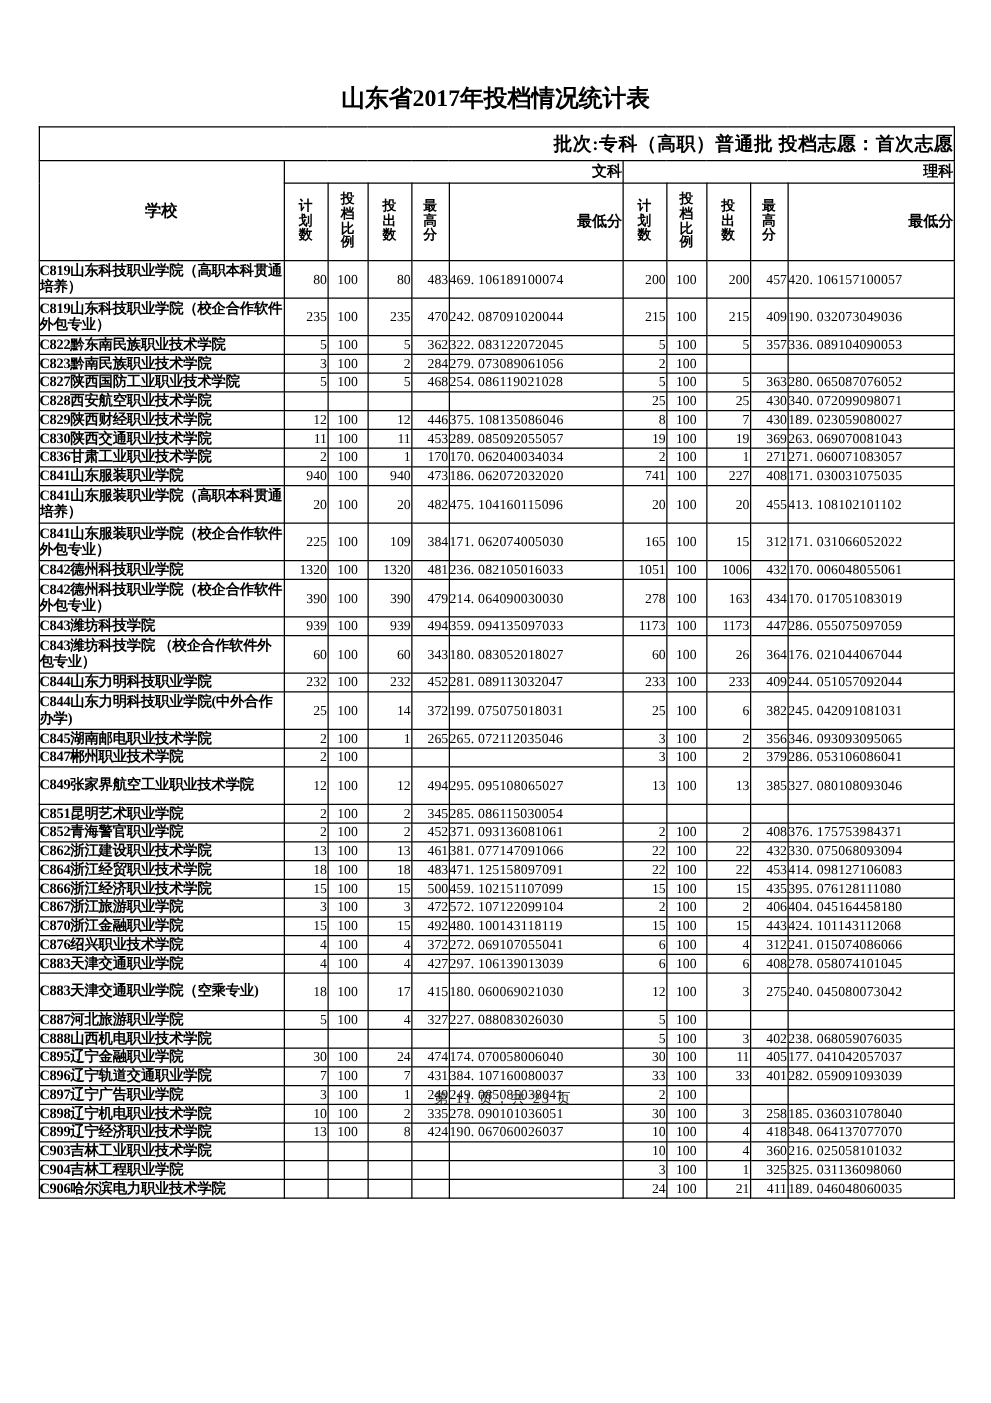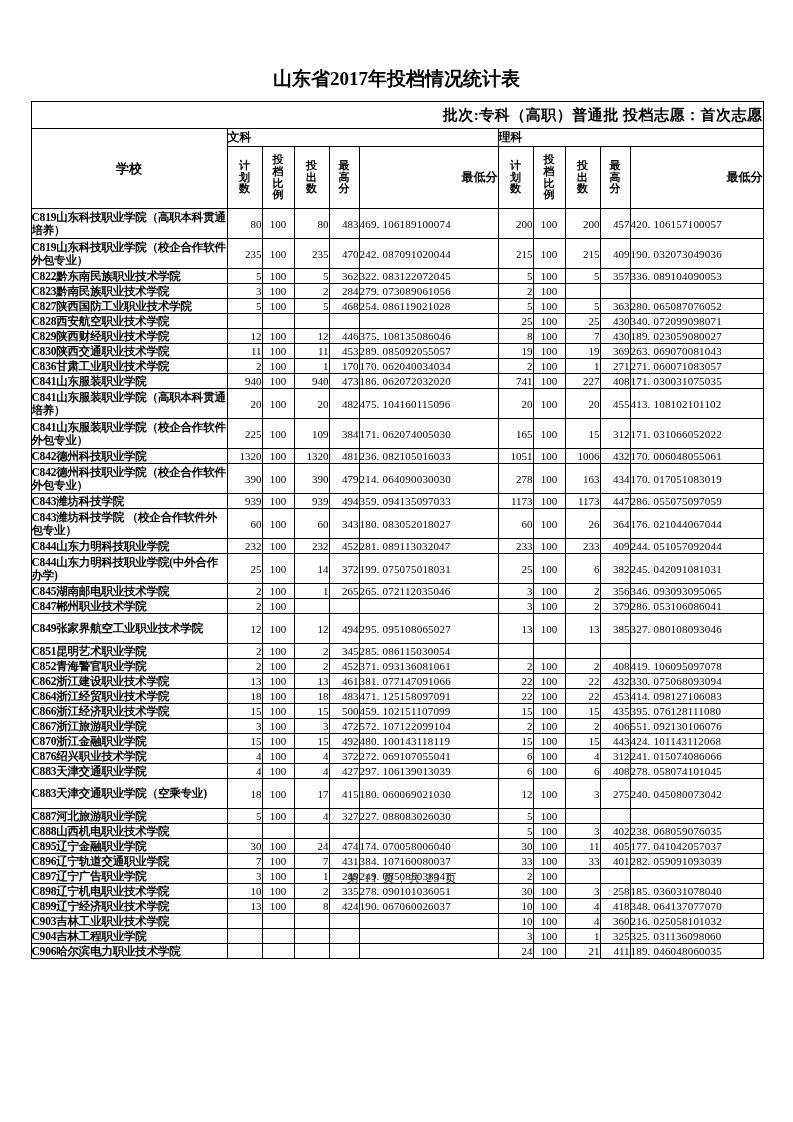--- a/index.html
+++ b/index.html
@@ -49,21 +49,21 @@
   }
   .subtitle-cell {
     text-align: right;
     font-size: 15px;
     font-weight: bold;
     height: 26px;
     padding: 2px 0 3px 0;
     letter-spacing: 0.5px;
   }
   .grp-head {
-    text-align: left;
+    text-align: right;
     font-weight: bold;
     font-size: 12px;
     height: 17px;
   }
   .col-school {
     text-align: center;
     font-weight: bold;
     font-size: 13px;
     vertical-align: middle;
   }
@@ -490,21 +490,21 @@
             <td class="school">C852青海警官职业学院</td>
             <td class="num">2</td>
             <td class="pct">100</td>
             <td class="num">2</td>
             <td class="num">452</td>
             <td class="low">371. 093136081061</td>
             <td class="num">2</td>
             <td class="pct">100</td>
             <td class="num">2</td>
             <td class="num">408</td>
-            <td class="low">419. 106095097078</td>
+            <td class="low">376. 175753984371</td>
           </tr>
           <tr class="data-row">
             <td class="school">C862浙江建设职业技术学院</td>
             <td class="num">13</td>
             <td class="pct">100</td>
             <td class="num">13</td>
             <td class="num">461</td>
             <td class="low">381. 077147091066</td>
             <td class="num">22</td>
             <td class="pct">100</td>
@@ -542,21 +542,21 @@
             <td class="school">C867浙江旅游职业学院</td>
             <td class="num">3</td>
             <td class="pct">100</td>
             <td class="num">3</td>
             <td class="num">472</td>
             <td class="low">572. 107122099104</td>
             <td class="num">2</td>
             <td class="pct">100</td>
             <td class="num">2</td>
             <td class="num">406</td>
-            <td class="low">551. 092130106076</td>
+            <td class="low">404. 045164458180</td>
           </tr>
           <tr class="data-row">
             <td class="school">C870浙江金融职业学院</td>
             <td class="num">15</td>
             <td class="pct">100</td>
             <td class="num">15</td>
             <td class="num">492</td>
             <td class="low">480. 100143118119</td>
             <td class="num">15</td>
             <td class="pct">100</td>

